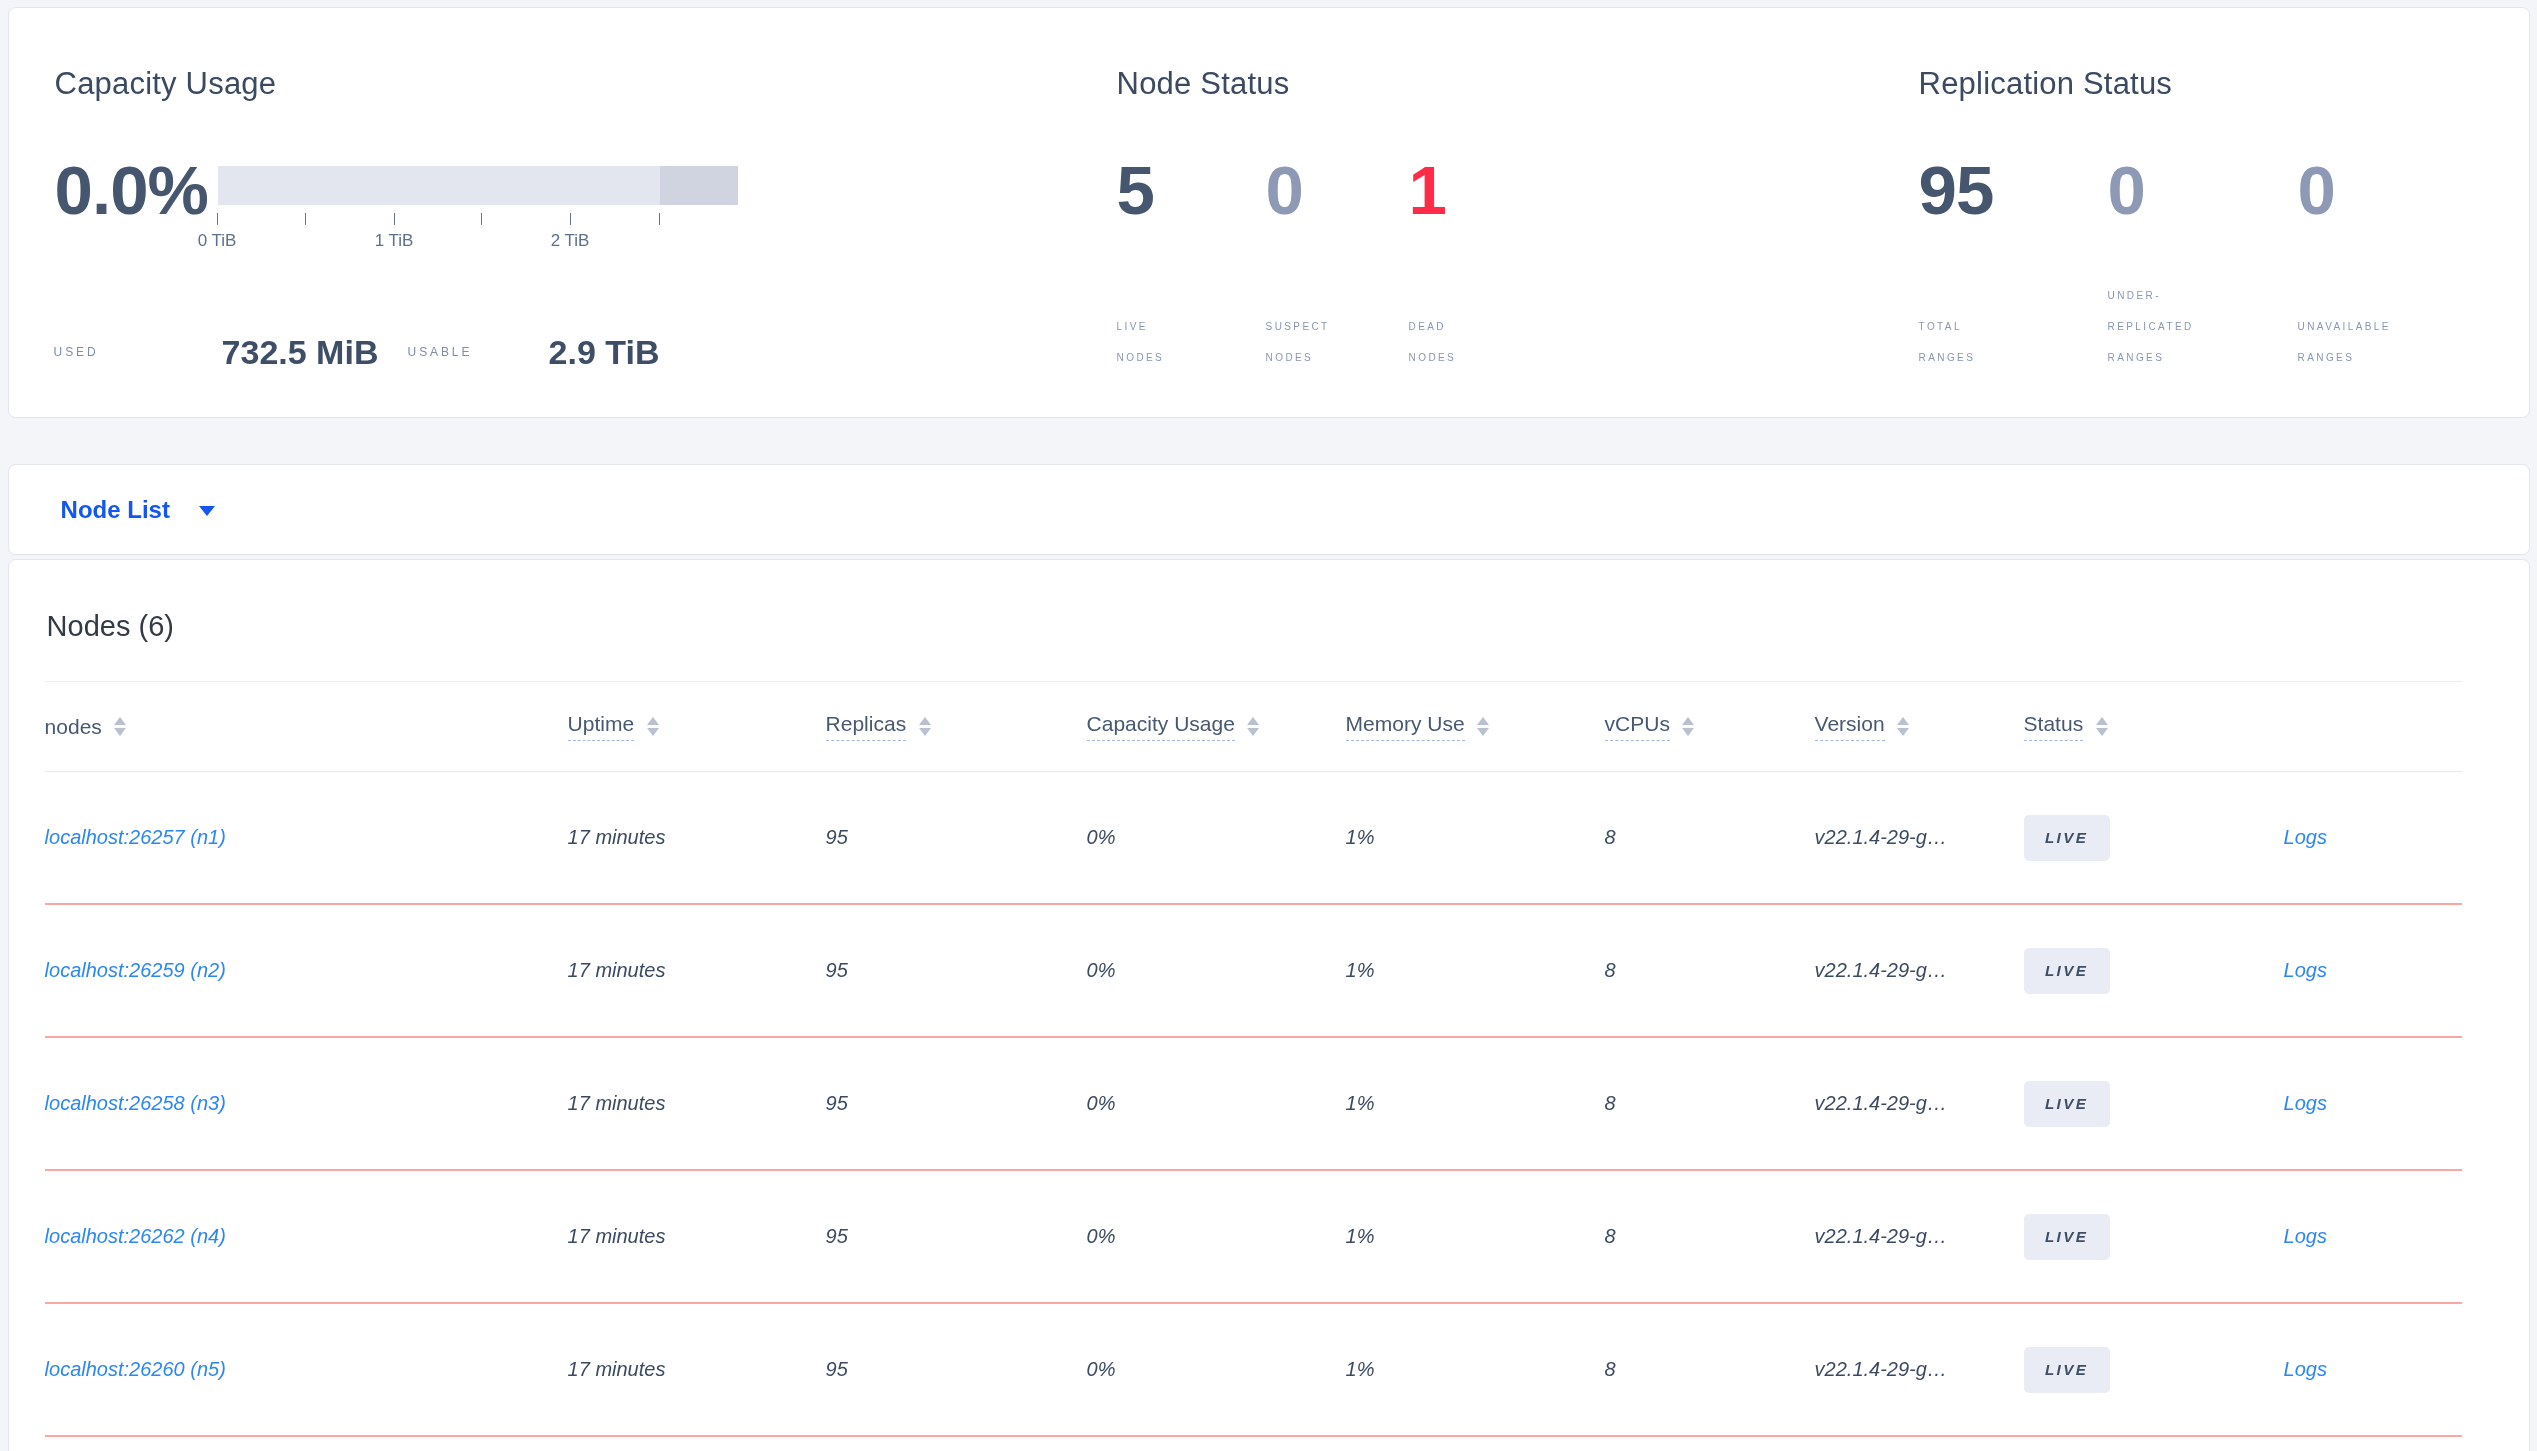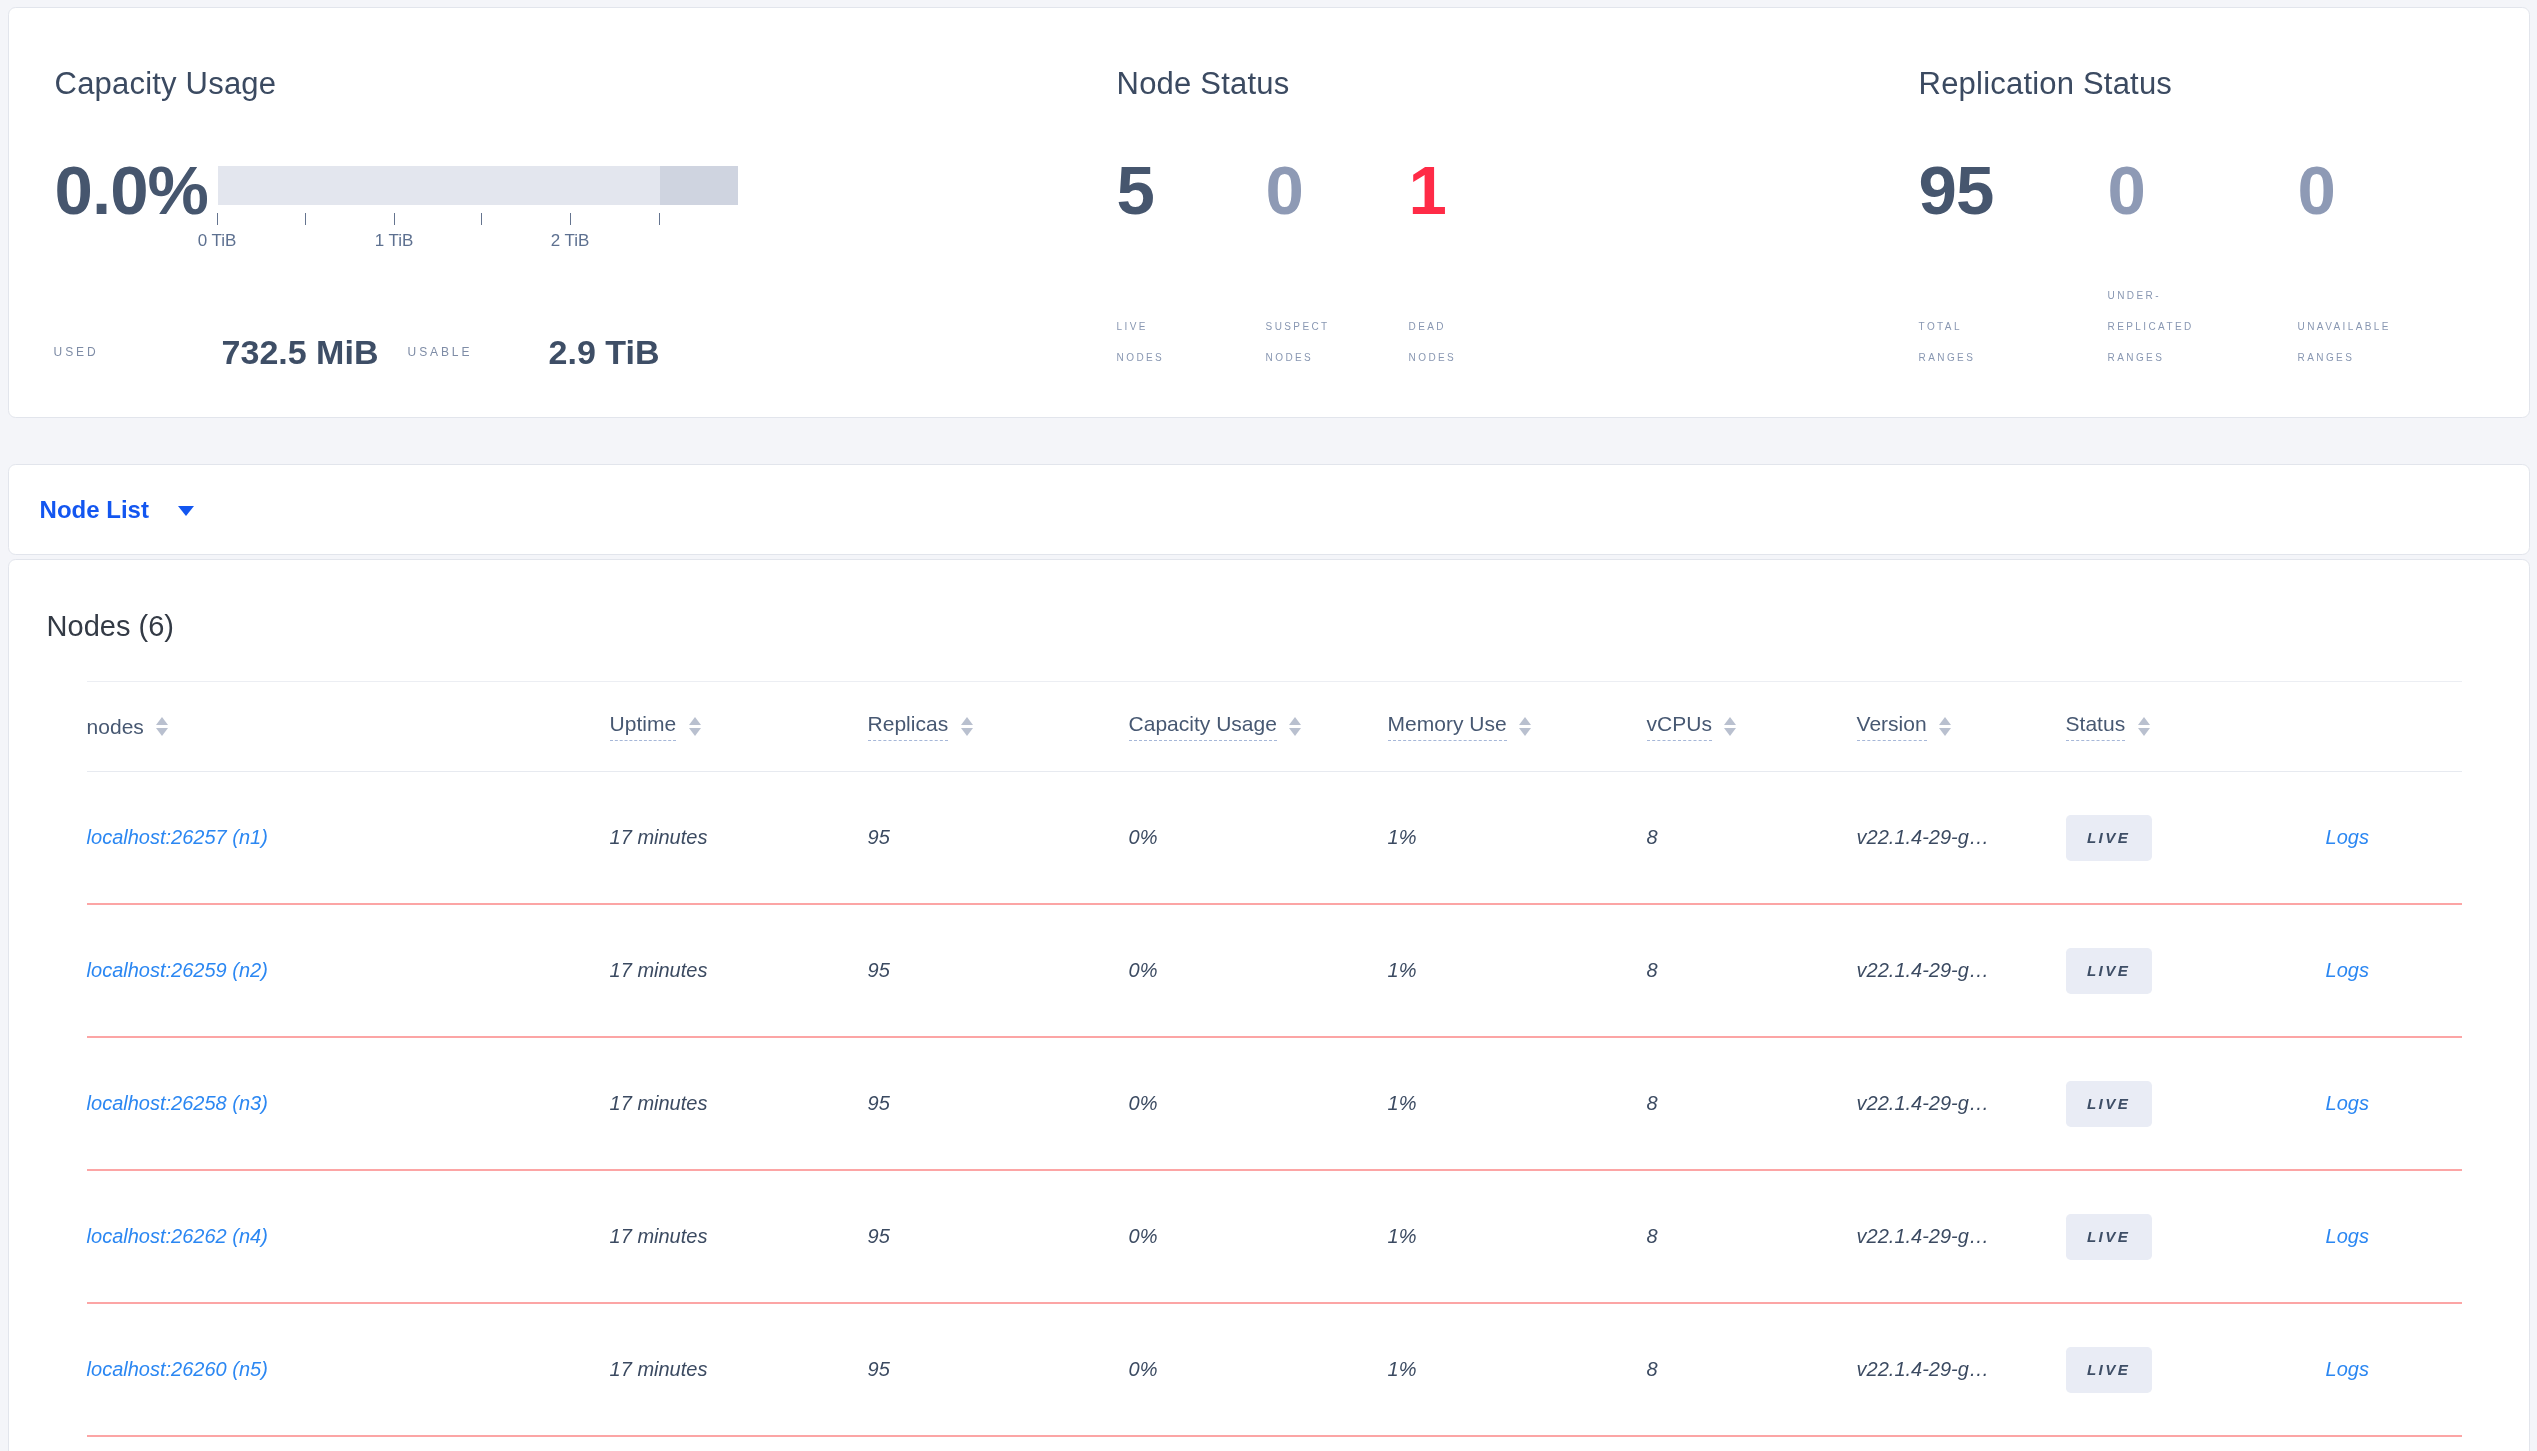--- a/index.html
+++ b/index.html
@@ -49,30 +49,30 @@
   }
   .cap-small-label {
     position:absolute; top:337px; font-size:12px; letter-spacing:2.9px; color:#7e8ca6;
   }
   .cap-big-val {
     position:absolute; top:325px; font-size:34px; font-weight:600; color:#3e4e66;
   }
   
   #selector-bar { top:464px; height:91px; display:flex; align-items:center; }
   #selector {
-    display:flex; align-items:center; margin-left:31px; cursor:pointer;
+    display:flex; align-items:center; margin-left:52px; cursor:pointer;
   }
   #selector .sel-label { font-size:24px; font-weight:600; color:#1356f0; }
   .caret-down {
     width:0; height:0; margin-left:29.5px; margin-top:2.9px;
     border-left:8.6px solid transparent; border-right:8.6px solid transparent;
     border-top:10.5px solid #1356f0;
   }
   
-  #nodes-panel { top:559px; height:893px; border-radius:7.6px 7.6px 0 0; padding:0 67px 0 78px; overflow:hidden; }
+  #nodes-panel { top:559px; height:893px; border-radius:7.6px 7.6px 0 0; padding:0 67px 0 36px; overflow:hidden; }
   #nodes-title {
     position:absolute; left:38px; top:50px;
     font-size:29px; font-weight:500; color:#333a45;
   }
   #node-table { margin-top:121px; }
   .t-header, .t-row {
     display:grid;
     grid-template-columns:523px 258px 261px 259px 259px 210px 209px 260px 158px;
     align-items:center;
   }

